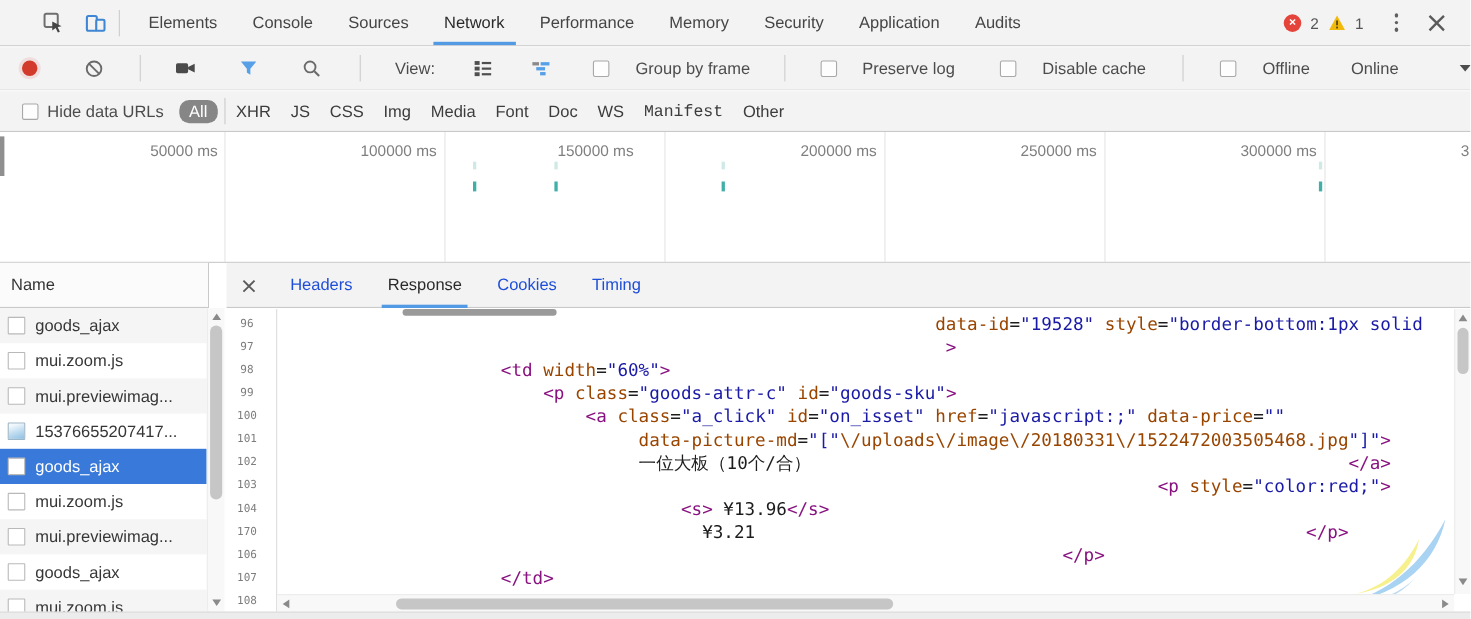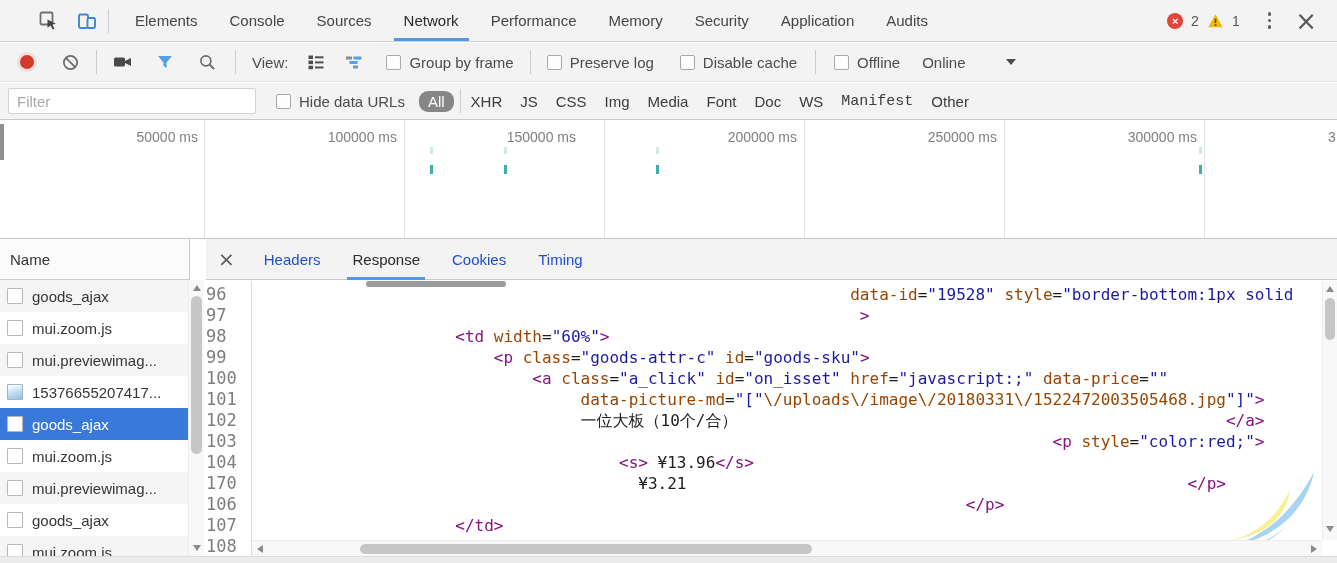--- a/index.html
+++ b/index.html
@@ -24,21 +24,21 @@
   .err-badge { width:16px; height:16px; border-radius:50%; background:#e5443b; color:#fff;
     font-size:11px; font-weight:bold; display:flex; align-items:center; justify-content:center; }
   .badge-count { color:#555; font-size:14px; }
   .warn-tri { width:17px; height:16px; }
   .menu-dots { display:flex; flex-direction:column; gap:3px; padding:4px 10px; margin-left:10px; }
   .menu-dots i { width:3.5px; height:3.5px; border-radius:50%; background:#5f5f5f; }
   .win-close { font-size:26px; color:#5a5a5a; line-height:20px; padding:0 6px; font-family:"DejaVu Sans",sans-serif; }
   
   .row2 { position:absolute; left:0; top:43px; width:1337px; height:39px;
     background:#f3f3f3; border-bottom:1px solid #e6e6e6;
-    display:flex; align-items:center; }
+    display:flex; align-items:center;justify-content:space-between; }
   .rec-dot { width:14px; height:14px; border-radius:50%; background:#d23a2b; margin-left:20px; box-shadow:0 0 0 3px #f0dddd; flex:0 0 auto;}
   .t-icn { width:24px; height:24px; display:flex; align-items:center; justify-content:center; flex:0 0 auto; }
   .lbl { color:#4c4c4c; flex:0 0 auto; }
   .cb { width:15px; height:15px; background:#fdfdfd; border:1px solid #a8a8a8; border-radius:2px; flex:0 0 auto; }
   .caret-down { width:0; height:0; border-left:5px solid transparent; border-right:5px solid transparent; border-top:6px solid #4c4c4c; flex:0 0 auto;}
   
   .row3 { position:absolute; left:0; top:83px; width:1337px; height:37px;
     background:#f3f3f3; border-bottom:1px solid #c9c9c9;
     display:flex; align-items:center; }
   .filter-input { width:248px; height:26px; margin-left:8px; border:1px solid #d4d4d4; border-radius:2px;
@@ -81,22 +81,22 @@
   
   .detail-tabs { position:absolute; left:206px; top:239px; width:1131px; height:41px;
     background:#f3f3f3; border-bottom:1px solid #c9c9c9; display:flex; align-items:center; }
   .dclose { font-size:20px; color:#5a5a5a; padding:0 10px 0 12px; line-height:20px; font-family:"DejaVu Sans",sans-serif; }
   .dtab { padding:0 13px; height:41px; line-height:41px; color:#1d4ed8; position:relative; margin-left:6px; flex:0 0 auto; }
   .dtab.active { color:#2a2a2a; }
   .dtab.active::after { content:""; position:absolute; left:8px; right:8px; bottom:0; height:3px; background:#539ae4; }
   
   .code-gutter { position:absolute; left:206px; top:281px; width:46px; height:282px; background:#fff;
     border-right:1px solid #ddd; padding-top:3px; overflow:hidden; }
-  .gnum { height:21px; line-height:21px; text-align:left; padding-right:8px;
-    font-family:"DejaVu Sans Mono", monospace; font-size:17px; color:#7d7d7d; }
+  .gnum { height:21px; line-height:21px; text-align:center; padding-right:8px;
+    font-family:"DejaVu Sans Mono", monospace; font-size:10px; color:#7d7d7d; }
   .code-lines { position:absolute; left:253px; top:281px; width:1069px; height:282px; padding-top:3px;
     overflow:hidden; font-family:"DejaVu Sans Mono", monospace; font-size:16px; line-height:21px; }
   .cline { position:relative; height:21px; white-space:pre; }
   .cseg { position:absolute; top:0; white-space:pre; }
   .c-tag { color:#881280; }
   .c-attr { color:#994500; }
   .c-str { color:#1a1aa6; }
   .c-pln { color:#1c1c1c; }
   .line95-remnant { position:absolute; left:366px; top:281px; width:140px; height:6px; background:#9a9a9a; border-radius:3px; z-index:2; }
   .watermark { position:absolute; left:1218px; top:466px; width:106px; height:92px; z-index:1; }
@@ -204,21 +204,20 @@
     <span class="cb" style="margin-left:26px;"></span>
     <span class="lbl" style="margin-left:8px;">Disable cache</span>
     <span class="vsep" style="margin:0 18px;"></span>
     <span class="cb"></span>
     <span class="lbl" style="margin-left:8px;">Offline</span>
     <span class="lbl" style="margin-left:22px;">Online</span>
     <span class="caret-down" style="margin-left:40px;"></span>
   </div>
 
   <div class="row3">
-    <input class="filter-input" placeholder="Filter" style="">
     <span class="cb" style="margin-left:20px;"></span>
     <span class="lbl" style="margin-left:8px;">Hide data URLs</span>
     <span class="ftype pill" style="margin-left:14px;">All</span>
     <span class="vsep" style="margin:0 6px;"></span>
     <span class="ftype">XHR</span>
     <span class="ftype" style="margin-left:10px;">JS</span>
     <span class="ftype" style="margin-left:10px;">CSS</span>
     <span class="ftype" style="margin-left:10px;">Img</span>
     <span class="ftype" style="margin-left:10px;">Media</span>
     <span class="ftype" style="margin-left:10px;">Font</span>

